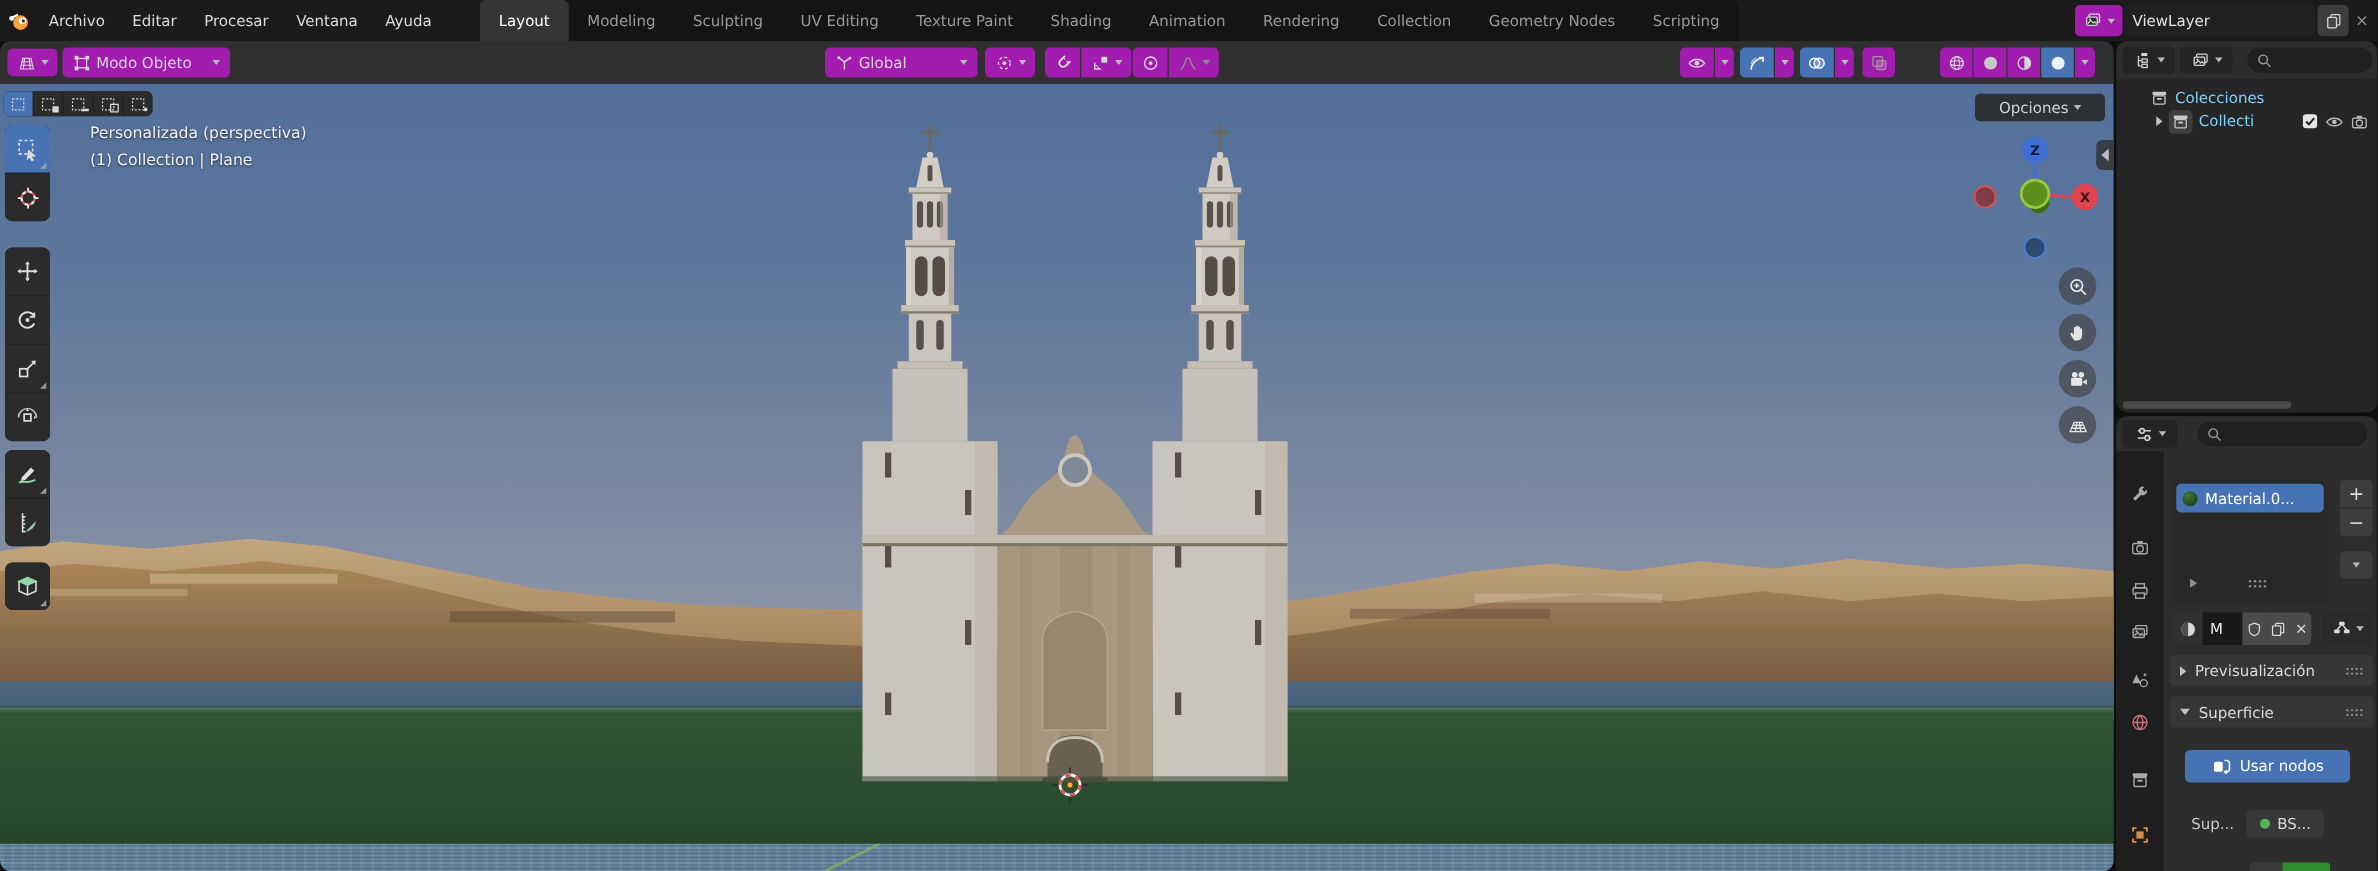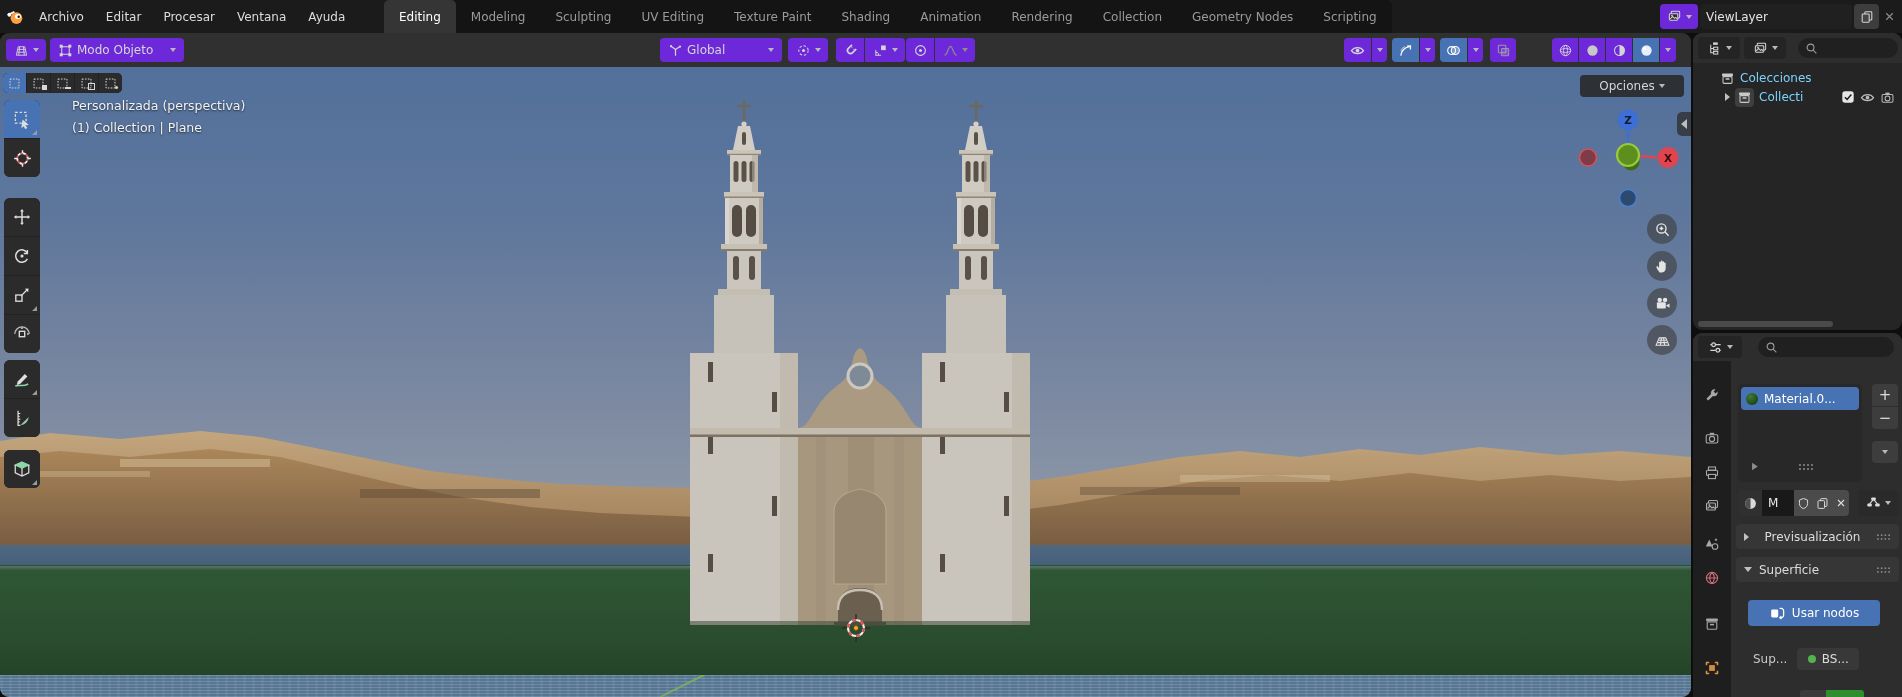--- a/index.html
+++ b/index.html
@@ -1,20 +1,20 @@
 <!DOCTYPE html>
 <html><head>
 <meta charset="utf-8">
 <style>
   html,body{margin:0;padding:0;background:#0e0e0e;}
   .screen{position:relative;width:1902px;height:697px;overflow:hidden;background:#0e0e0e;
           font-family:"DejaVu Sans",sans-serif;font-size:12px;color:#d8d8d8;}
   .abs{position:absolute;}
   .row{display:flex;align-items:center;}
-  .btn{display:inline-flex;align-items:center;justify-content:center;gap:4px;background:#6d28d9;border-radius:4px;color:#d5d5d5;}
+  .btn{display:inline-flex;align-items:center;justify-content:center;gap:4px;background:#a21caf;border-radius:4px;color:#d5d5d5;}
   .chev{width:0;height:0;border-left:3.5px solid transparent;border-right:3.5px solid transparent;border-top:4px solid #b9b9b9;}
   .tri-r{width:0;height:0;border-top:4px solid transparent;border-bottom:4px solid transparent;border-left:5px solid #c0c0c0;}
   .tri-d{width:0;height:0;border-left:4px solid transparent;border-right:4px solid transparent;border-top:5px solid #c0c0c0;}
   .tri-l{width:0;height:0;border-top:5px solid transparent;border-bottom:5px solid transparent;border-right:6px solid #bdbdbd;}
   svg.ic{flex:none;display:block;}
   
   .topbar{left:0;top:0;width:1902px;height:33px;background:#1b1b1b;}
   .menu-item{padding:0 11px;height:33px;display:flex;align-items:center;color:#dcdcdc;}
   .tabstrip{left:384px;top:0;height:33px;display:flex;background:#141414;border-radius:6px 6px 0 0;}
   .tab{padding:0 15px;display:flex;align-items:center;color:#9a9a9a;white-space:nowrap;}
@@ -307,21 +307,21 @@
         </svg>
     </div>
     <div class="abs row" style="left:28px;top:0;height:33px;">
       <div class="menu-item">Archivo</div>
       <div class="menu-item">Editar</div>
       <div class="menu-item">Procesar</div>
       <div class="menu-item">Ventana</div>
       <div class="menu-item">Ayuda</div>
     </div>
     <div class="abs tabstrip">
-      <div class="tab active">Editing</div>
+      <div class="tab active">Layout</div>
       <div class="tab">Modeling</div>
       <div class="tab">Sculpting</div>
       <div class="tab">UV Editing</div>
       <div class="tab">Texture Paint</div>
       <div class="tab">Shading</div>
       <div class="tab">Animation</div>
       <div class="tab">Rendering</div>
       <div class="tab">Collection</div>
       <div class="tab">Geometry Nodes</div>
       <div class="tab">Scripting</div>
@@ -847,21 +847,21 @@
     </div>
     <div class="abs widget" style="left:165px;top:157px;width:40px;height:26px;background:#2a2a2a;gap:4px;">
       <svg class="ic" width="15" height="15">
           <use href="#i-nodetree"></use>
         </svg>
       <span class="chev"></span>
     </div>
 
     <div class="panelhdr" style="left:43px;top:191px;width:163px;">
       <span class="tri-r"></span>
-      <span style="flex:1;text-align:center;">Previsualización</span>
+      <span style="flex:1;">Previsualización</span>
       <svg class="ic" width="15" height="8" style="color:#8a8a8a;">
           <use href="#i-grip"></use>
         </svg>
     </div>
 
     <div class="panelhdr" style="left:43px;top:224px;width:163px;">
       <span class="tri-d"></span>
       <span style="flex:1;">Superficie</span>
       <svg class="ic" width="15" height="8" style="color:#8a8a8a;">
           <use href="#i-grip"></use>

